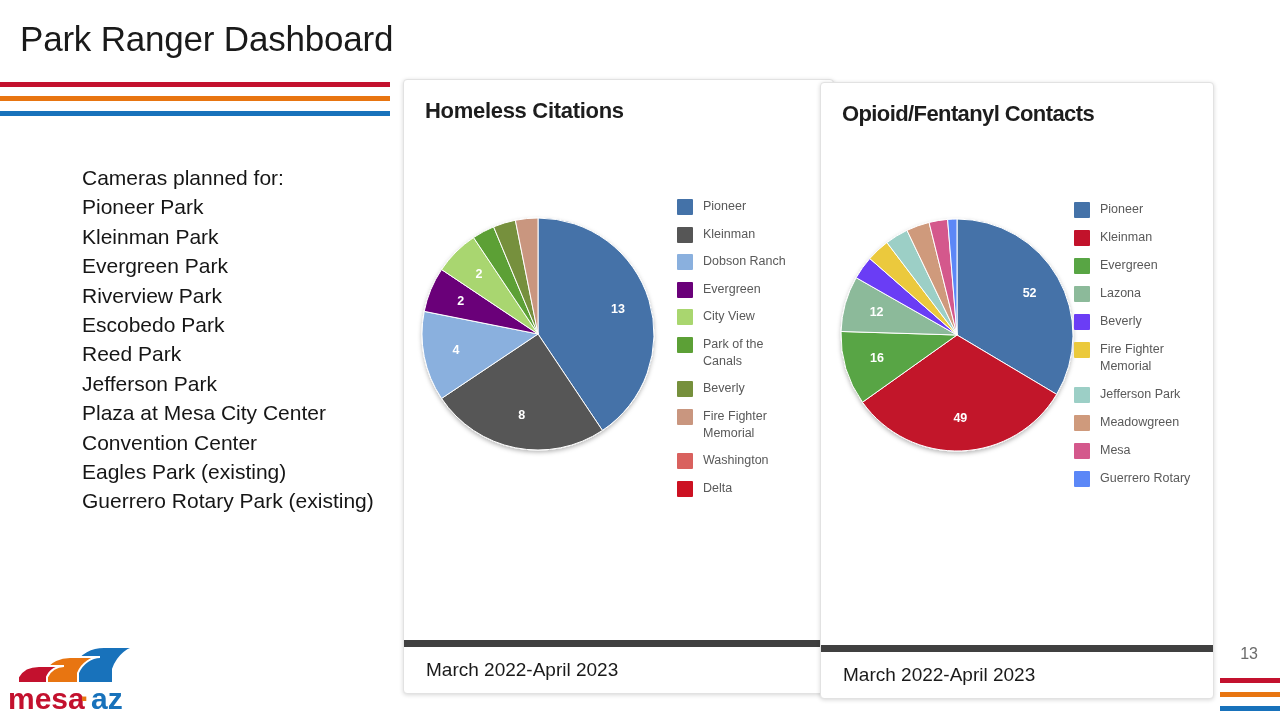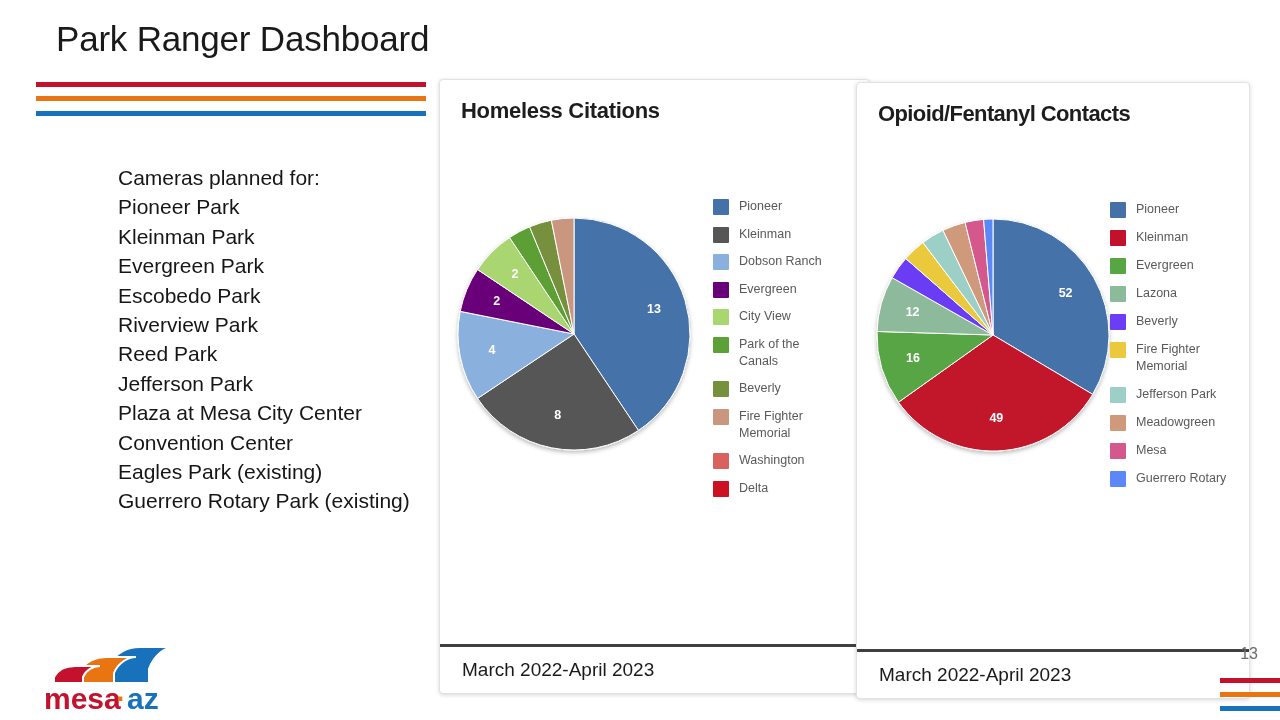--- a/index.html
+++ b/index.html
@@ -3,21 +3,21 @@
 <meta charset="utf-8">
 <title>Park Ranger Dashboard</title>
 <style>
   html,body{margin:0;padding:0;}
   body{
     width:1280px;height:720px;position:relative;overflow:hidden;
     background:#ffffff;
     font-family:"Liberation Sans","DejaVu Sans",sans-serif;
     color:#111111;
   }
-  .slide{position:absolute;inset:0;margin-left:36px;}
+  .slide{position:absolute;inset:0;}
 
   
   .slide-title{
     position:absolute;left:20px;top:20px;
     font-size:35px;font-weight:400;color:#1a1a1a;
     letter-spacing:-0.2px;line-height:1.1;
     white-space:nowrap;
   }
   .rule{position:absolute;left:0;height:5px;border-radius:0;}
   .rule.red{top:82px;width:390px;background:#c3112e;}
@@ -43,21 +43,21 @@
 
   .card-title{
     position:absolute;left:21px;top:18px;
     font-size:22px;font-weight:bold;color:#1d1d1d;
     white-space:nowrap;letter-spacing:-0.3px;
   }
   #card-opioid .card-title{letter-spacing:-0.6px;}
 
   .card-footer{
     position:absolute;left:0;right:0;bottom:0;height:46px;
-    border-top:3px solid #404040;
+    border-top:7px solid #404040;
   }
   .card-footer span{
     position:absolute;left:22px;top:50%;transform:translateY(-50%);
     font-size:19px;color:#1a1a1a;white-space:nowrap;
   }
 
   
   .chart-body{position:absolute;left:0;top:46px;right:0;bottom:46px;}
   .pie-wrap{position:absolute;}
   #pie-citations{left:16px;top:90px;width:236px;height:236px;}
@@ -109,22 +109,22 @@
   <div class="slide-title">Park Ranger Dashboard</div>
   <div class="rule red"></div>
   <div class="rule orange"></div>
   <div class="rule blue"></div>
 
   <div class="bullet-list">
     <div>Cameras planned for:</div>
     <div>Pioneer Park</div>
     <div>Kleinman Park</div>
     <div>Evergreen Park</div>
+    <div>Riverview Park</div>
     <div>Escobedo Park</div>
-    <div>Riverview Park</div>
     <div>Reed Park</div>
     <div>Jefferson Park</div>
     <div>Plaza at Mesa City Center</div>
     <div>Convention Center</div>
     <div>Eagles Park (existing)</div>
     <div>Guerrero Rotary Park (existing)</div>
   </div>
 
   <div class="card" id="card-citations">
     <div class="card-title">Homeless Citations</div>

